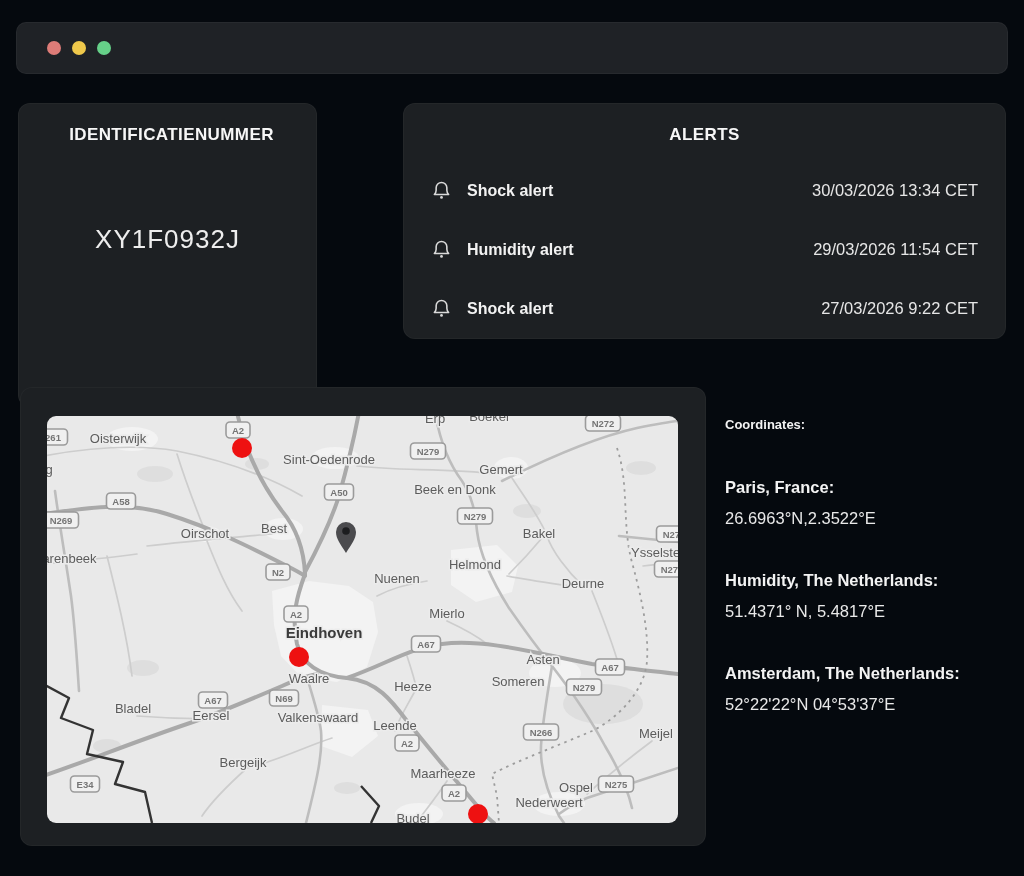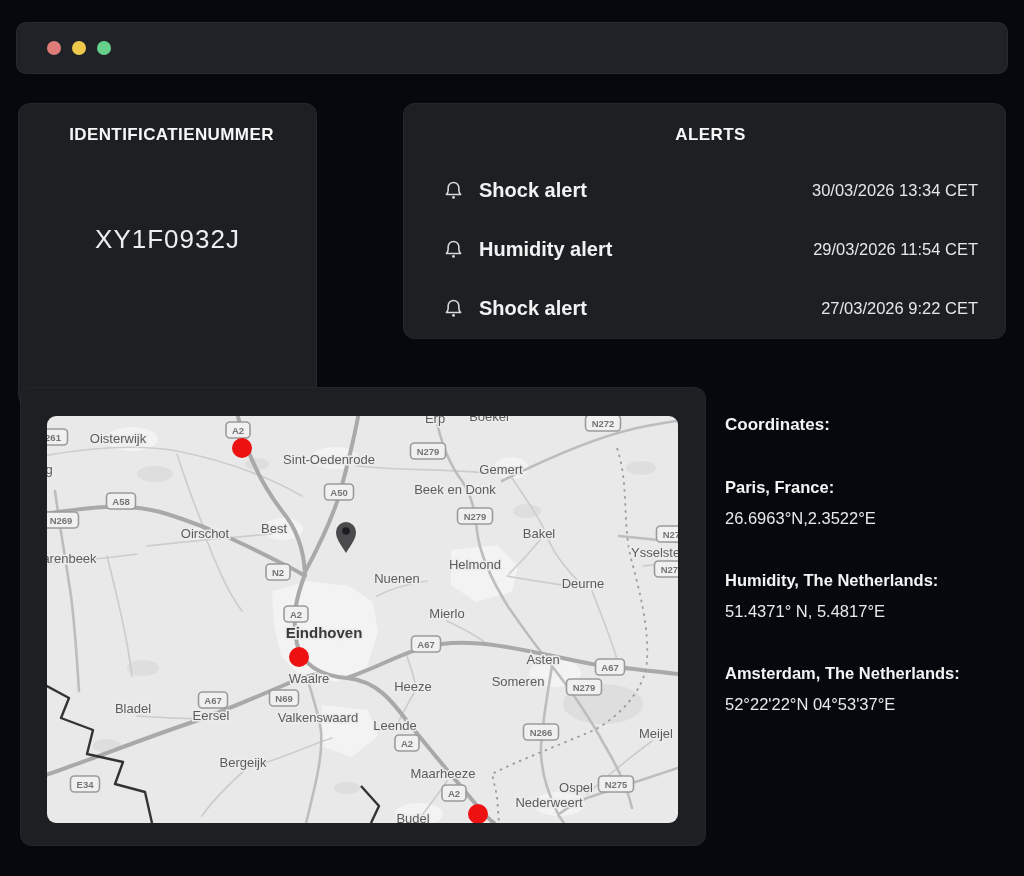--- a/index.html
+++ b/index.html
@@ -14,42 +14,42 @@
     background:#1f2226;border:1px solid rgba(255,255,255,0.04);
     border-radius:10px;box-sizing:border-box;
     display:flex;align-items:center;padding-left:30px;gap:11px;
   }
   .tl-dot{width:14px;height:14px;border-radius:50%;}
   .card{
     position:absolute;background:#1d2023;border-radius:12px;
     border:1px solid rgba(255,255,255,0.03);box-sizing:border-box;
   }
   #id-card{left:18px;top:103px;width:299px;height:304px;padding-left:8px;}
-  #alerts-card{left:403px;top:103px;width:603px;height:236px;padding-left:12px;}
+  #alerts-card{left:403px;top:103px;width:603px;height:236px;}
   .card-title{
     margin-top:21px;text-align:center;color:#f7f7f7;
     font-size:17px;font-weight:bold;letter-spacing:0.4px;
   }
   .id-value{
     position:absolute;left:0;right:0;top:120px;text-align:center;
     color:#ededed;font-size:26px;letter-spacing:1px;
   }
   #alert-list{margin-top:16px;padding:0 27px;}
   .alert-row{height:59px;display:flex;align-items:center;}
   .alert-icon{width:21px;height:21px;flex:0 0 auto;margin-right:15px;display:flex;}
-  .alert-label{color:#f2f2f2;font-size:20px;font-weight:bold;}
+  .alert-label{color:#f2f2f2;font-size:16px;font-weight:bold;}
   .alert-time{margin-left:auto;color:#e6e6e6;font-size:16.5px;}
   #map-card{left:20px;top:387px;width:686px;height:459px;}
   #map-frame{
     position:absolute;left:26px;top:28px;width:631px;height:407px;
     border-radius:9px;overflow:hidden;background:#e9e9e9;
   }
   #map-frame svg{display:block;}
   #coords-panel{position:absolute;left:725px;top:414px;width:286px;}
-  .coords-title{color:#f3f3f3;font-size:17px;font-weight:bold;line-height:22px;}
+  .coords-title{color:#f3f3f3;font-size:13px;font-weight:bold;line-height:22px;}
   .coord-entry{margin-top:40px;}
   .coord-label{color:#f3f3f3;font-size:16.5px;font-weight:bold;line-height:22px;}
   .coord-value{color:#e9e9e9;font-size:16.5px;line-height:22px;margin-top:9px;}
   
   .road-major{fill:none;stroke:#a9a9a9;stroke-width:4;stroke-linecap:round;}
   .road-mid{fill:none;stroke:#bdbdbd;stroke-width:2.6;stroke-linecap:round;}
   .road-minor{fill:none;stroke:#cdcdcd;stroke-width:1.7;stroke-linecap:round;}
   .border-dark{fill:none;stroke:#333;stroke-width:2.4;stroke-linejoin:round;}
   .border-dotted{fill:none;stroke:#9c9c9c;stroke-width:1.8;stroke-dasharray:2.5 4.5;}
   .patch-light{fill:#f3f3f3;stroke:none;}

